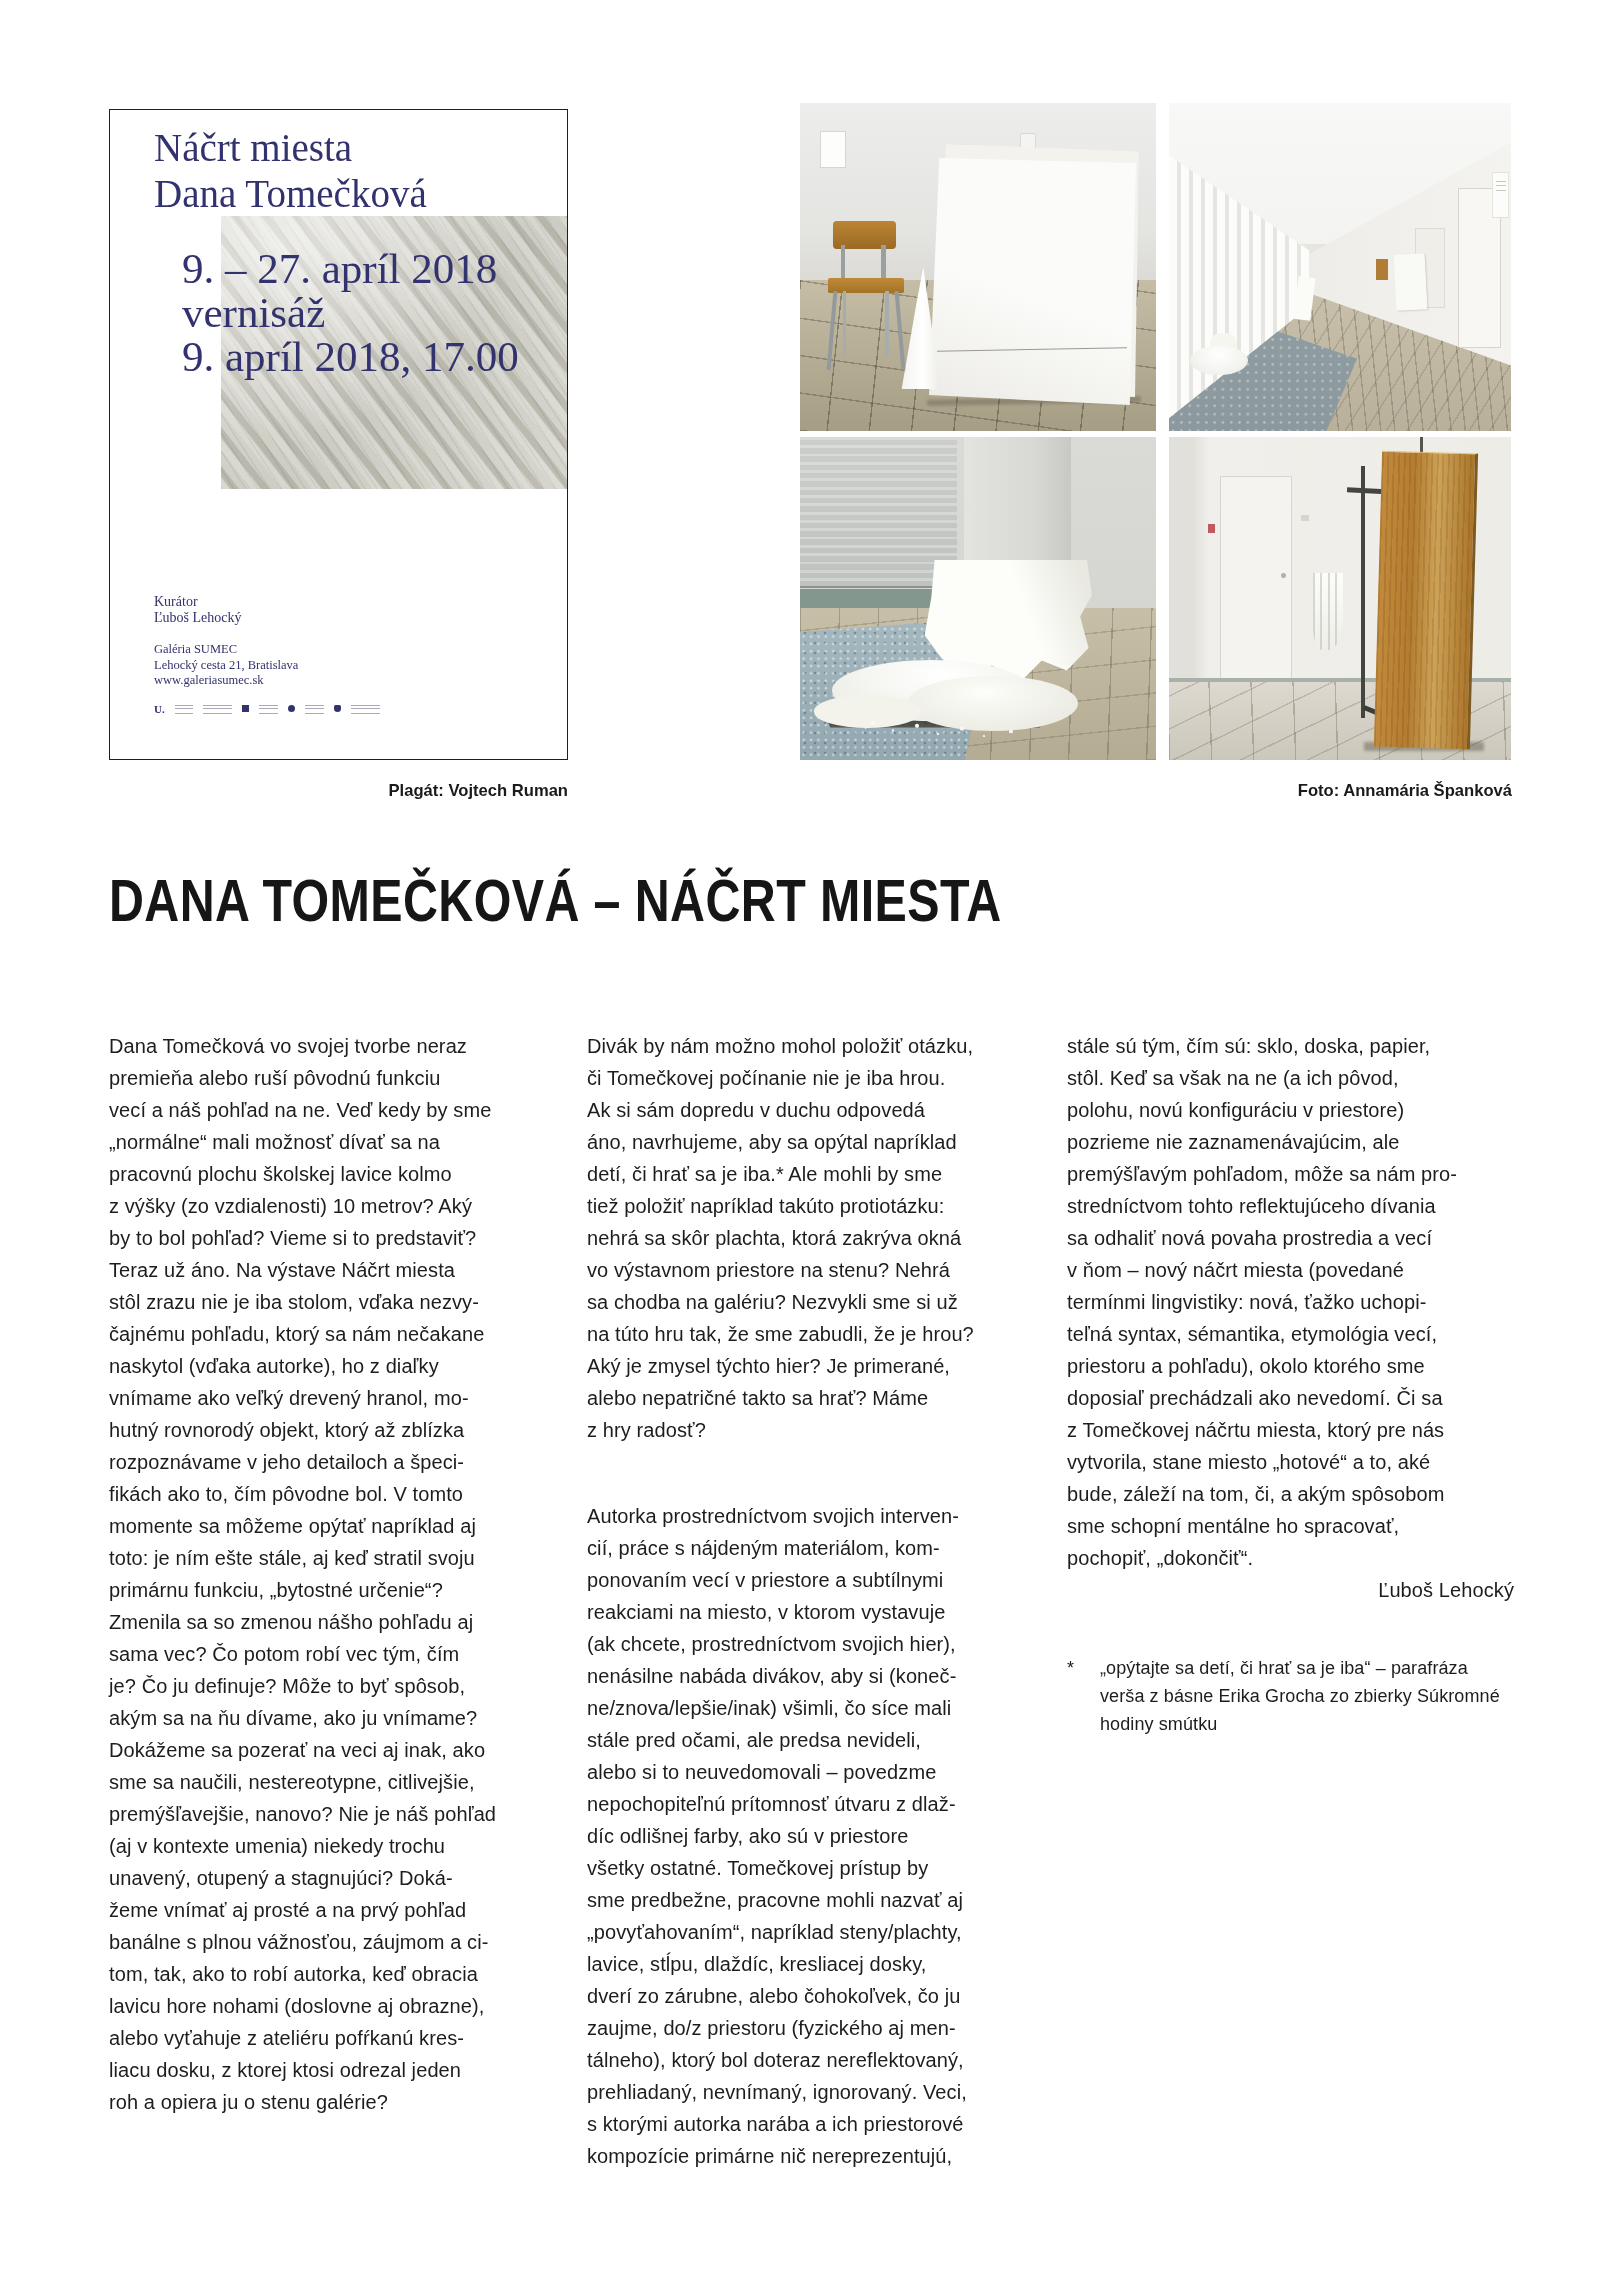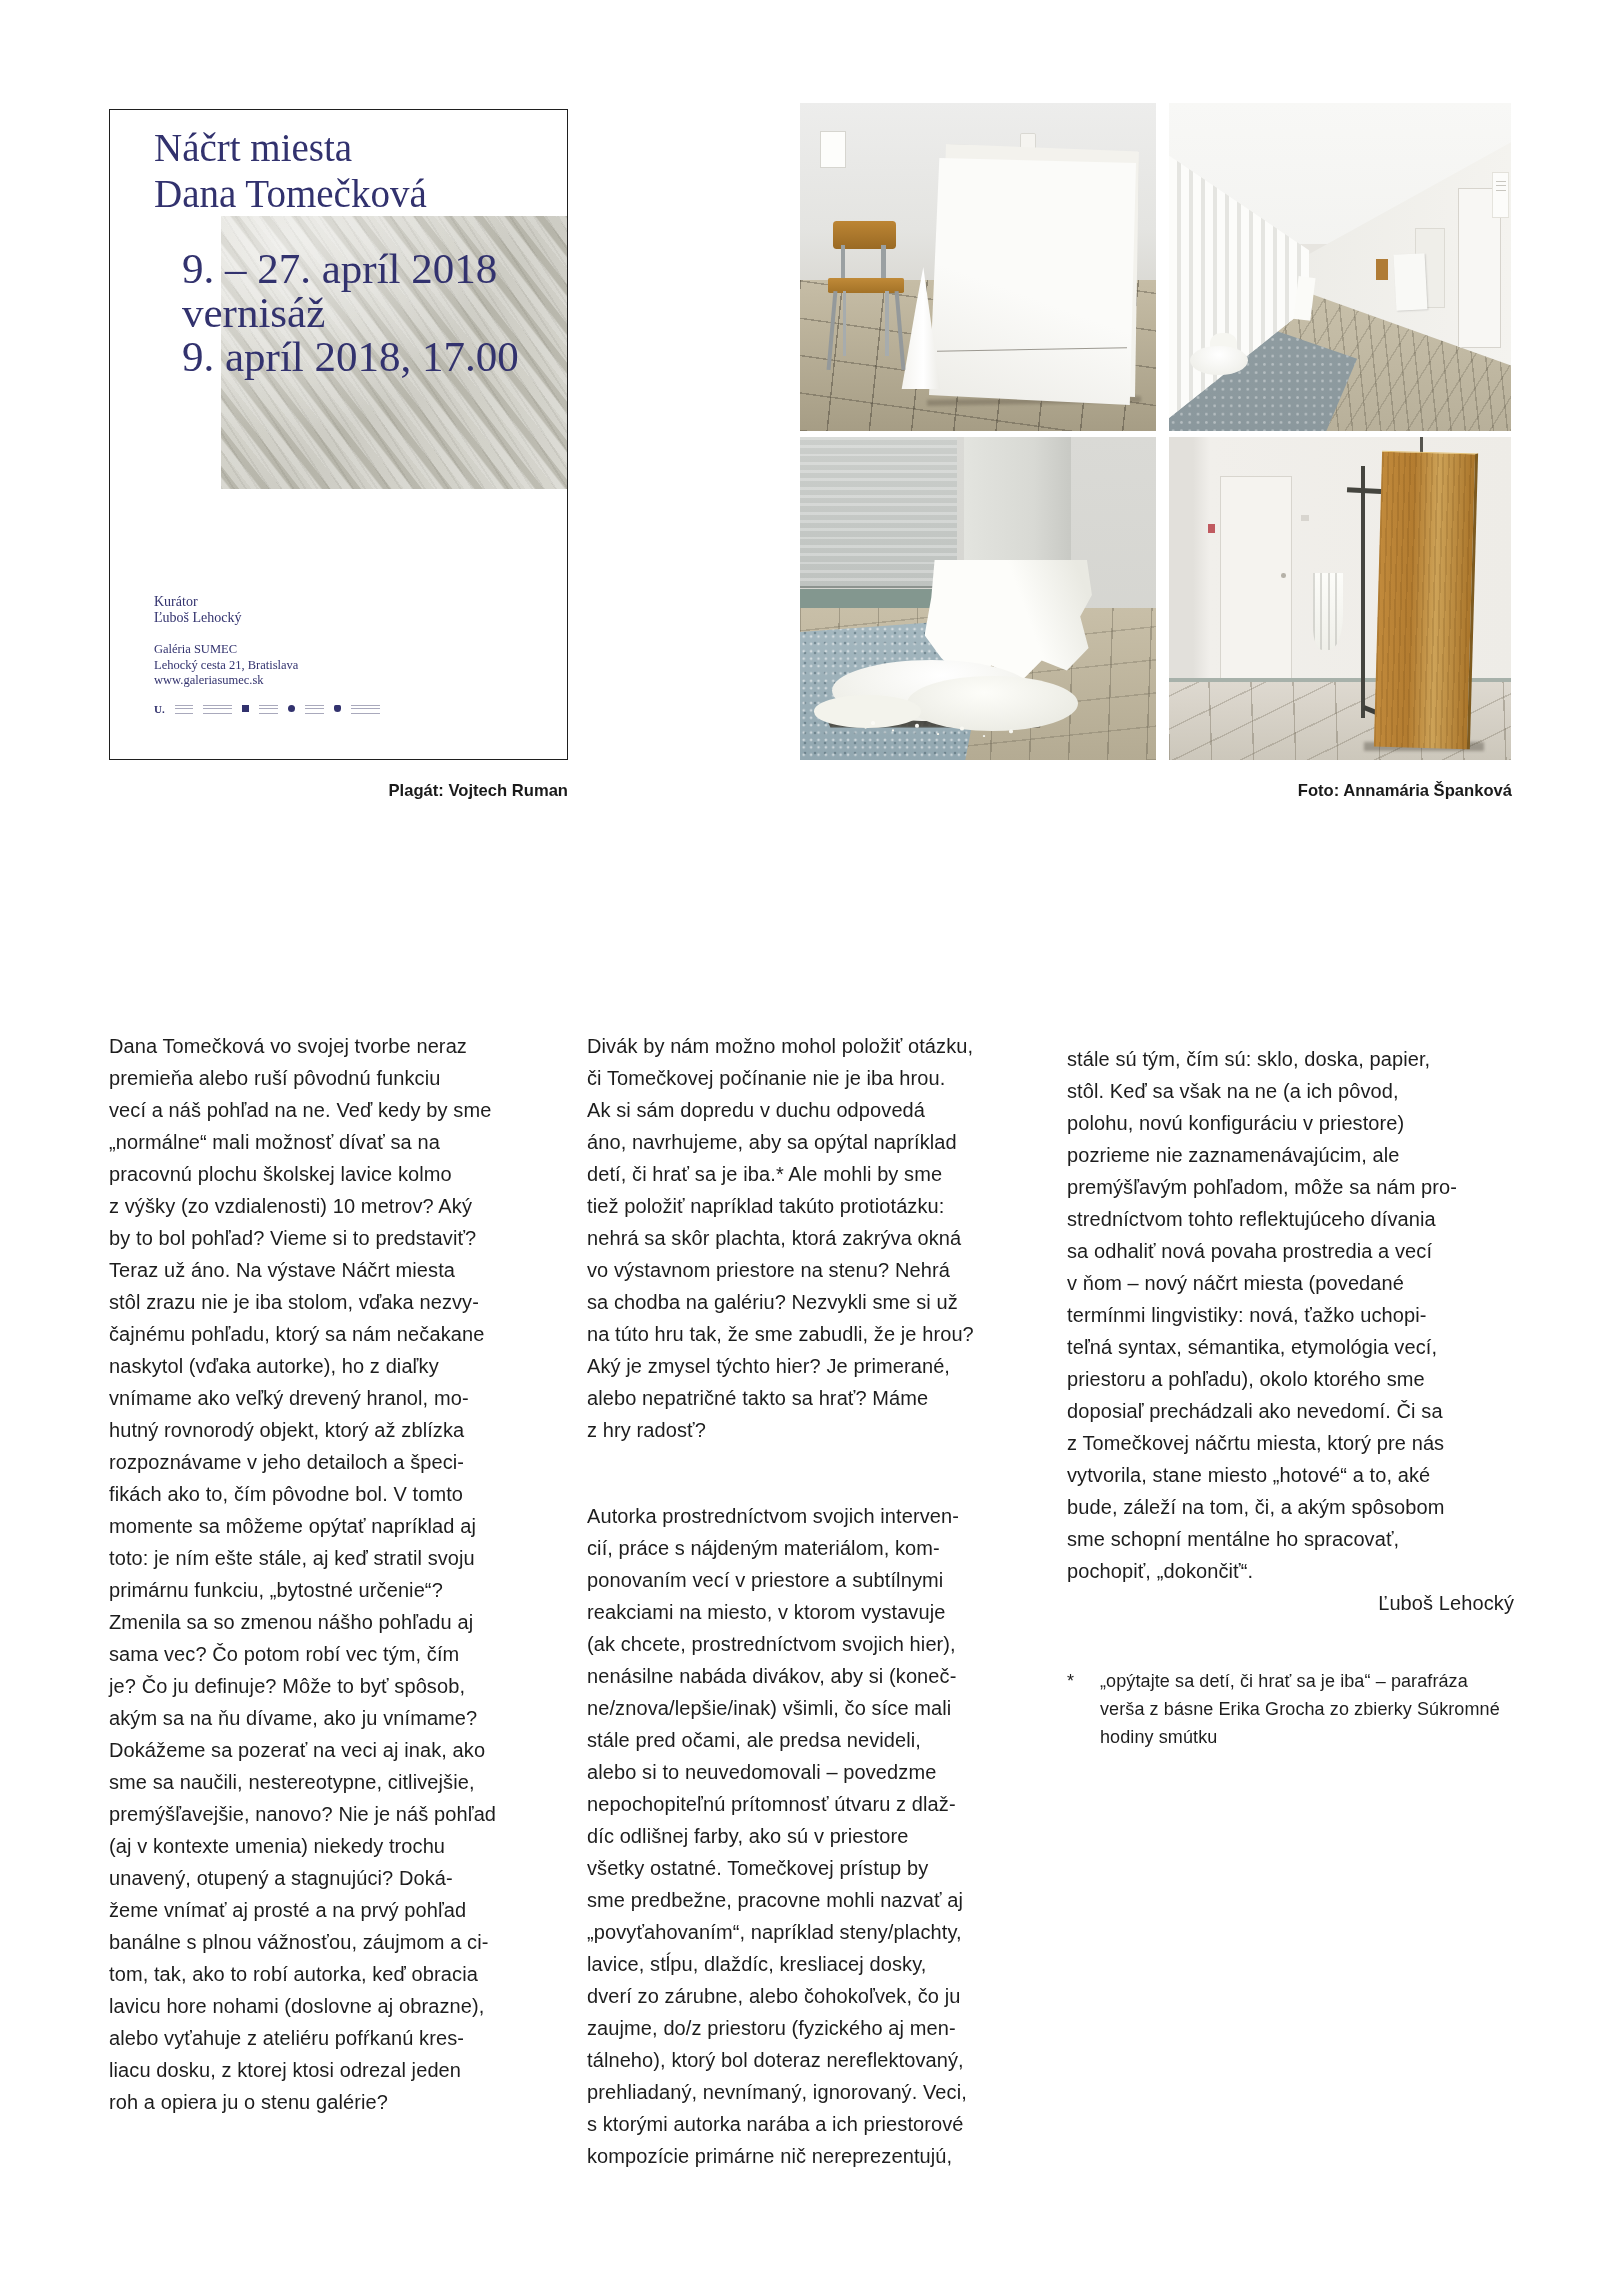--- a/index.html
+++ b/index.html
@@ -189,21 +189,21 @@
   .condense{display:inline-block;transform:scaleX(.82);transform-origin:0 0;
     font-weight:700;font-size:59px;line-height:70px;letter-spacing:0.5px;
     white-space:nowrap;color:#161616;}
 
   
   .col{position:absolute;top:1030px;width:447px;font-size:20px;line-height:32px;
        color:#1d1d1d;letter-spacing:0.1px;}
   .col p{margin:0;}
   .col1{left:109px;}
   .col2{left:587px;}
-  .col3{left:1067px;margin-top:13px;}
+  .col3{left:1067px;}
   .para2{margin-top:54px !important;}
   .signature{text-align:right;margin-top:0;}
   .footnote{margin-top:48px;display:flex;font-size:18px;line-height:28px;}
   .footnote .marker{flex:0 0 33px;}
 </style>
 </head>
 <body>
 
 <div class="page">
 
@@ -303,20 +303,21 @@
     <div class="p4-stand-leg"></div>
     <div class="p4-antenna"></div>
     <div class="p4-shadow"></div>
     <div class="p4-board"></div>
   </div>
 
   <div class="caption caption-poster">Plagát: Vojtech Ruman</div>
   <div class="caption caption-photo">Foto: Annamária Španková</div>
 
   <header class="heading">
+    <div><span class="condense">DANA TOMEČKOVÁ – NÁČRT MIESTA</span></div>
   </header>
 
   <div class="col col1 prewrap">Dana Tomečková vo svojej tvorbe neraz
 premieňa alebo ruší pôvodnú funkciu
 vecí a náš pohľad na ne. Veď kedy by sme
 „normálne“ mali možnosť dívať sa na
 pracovnú plochu školskej lavice kolmo
 z výšky (zo vzdialenosti) 10 metrov? Aký
 by to bol pohľad? Vieme si to predstaviť?
 Teraz už áno. Na výstave Náčrt miesta

